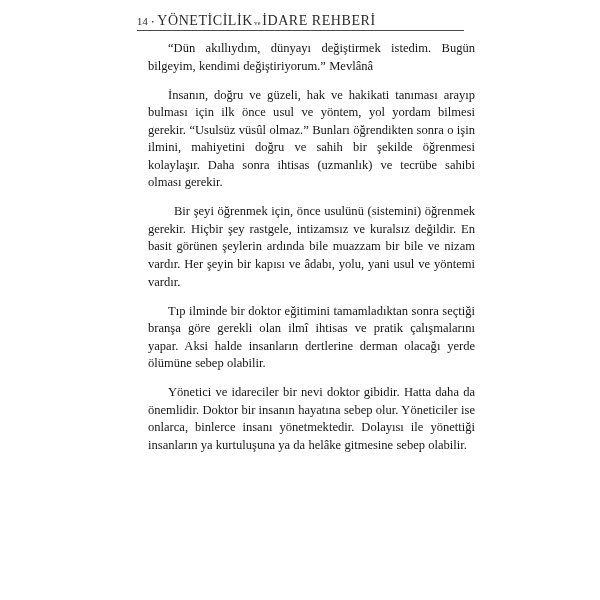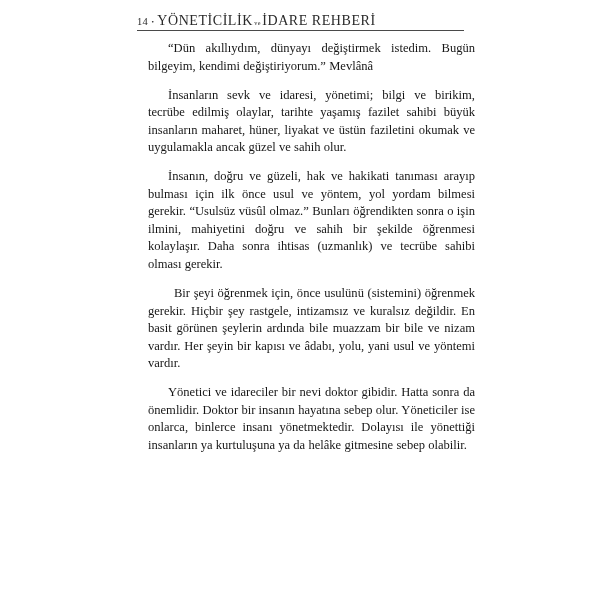--- a/index.html
+++ b/index.html
@@ -103,19 +103,19 @@
       <span class="rh-title">YÖNETİCİLİK</span>
       <span class="rh-conj">ve</span>
       <span class="rh-title">İDARE REHBERİ</span>
     </div>
   </div>
 
   <div id="head-rule"></div>
 
   <div id="textblock">
     <p class="para">“Dün akıllıydım, dünyayı değiştirmek istedim. Bugün bilgeyim, kendimi değiştiriyorum.” Mevlânâ</p>
-    <p class="para">İnsanların sevk ve idaresi, yönetimi; bilgi ve birikim, tecrübe edilmiş olaylar, tarihte yaşamış fazilet sahibi büyük insanların maharet, hüner, liyakat ve üstün faziletini okumak ve uygulamakla ancak güzel ve sahih olur.</p>
     <p class="para">İnsanın, doğru ve güzeli, hak ve hakikati tanıması arayıp bulması için ilk önce usul ve yöntem, yol yordam bilmesi gerekir. “Usulsüz vüsûl olmaz.” Bunları öğrendikten sonra o işin ilmini, mahiyetini doğru ve sahih bir şekilde öğrenmesi kolaylaşır. Daha sonra ihtisas (uzmanlık) ve tecrübe sahibi olması gerekir.</p>
     <p class="para extra-indent">Bir şeyi öğrenmek için, önce usulünü (sistemini) öğrenmek gerekir. Hiçbir şey rastgele, intizamsız ve kuralsız değildir. En basit görünen şeylerin ardında bile muazzam bir bile ve nizam vardır. Her şeyin bir kapısı ve âdabı, yolu, yani usul ve yöntemi vardır.</p>
-    <p class="para">Yönetici ve idareciler bir nevi doktor gibidir. Hatta sonra da önemlidir. Doktor bir insanın hayatına sebep olur. Yöneticiler ise onlarca, binlerce insanı yönetmektedir. Dolayısı ile yönettiği insanların ya kurtuluşuna ya da helâke gitmesine sebep olabilir.</p>
+    <p class="para">Tıp ilminde bir doktor eğitimini tamamladıktan sonra seçtiği branşa göre gerekli olan ilmî ihtisas ve pratik çalışmalarını yapar. Aksi halde insanların dertlerine derman olacağı yerde ölümüne sebep olabilir.</p>
+    <p class="para">Yönetici ve idareciler bir nevi doktor gibidir. Hatta daha da önemlidir. Doktor bir insanın hayatına sebep olur. Yöneticiler ise onlarca, binlerce insanı yönetmektedir. Dolayısı ile yönettiği insanların ya kurtuluşuna ya da helâke gitmesine sebep olabilir.</p>
   </div>
 
 </div>
 
 </body></html>

